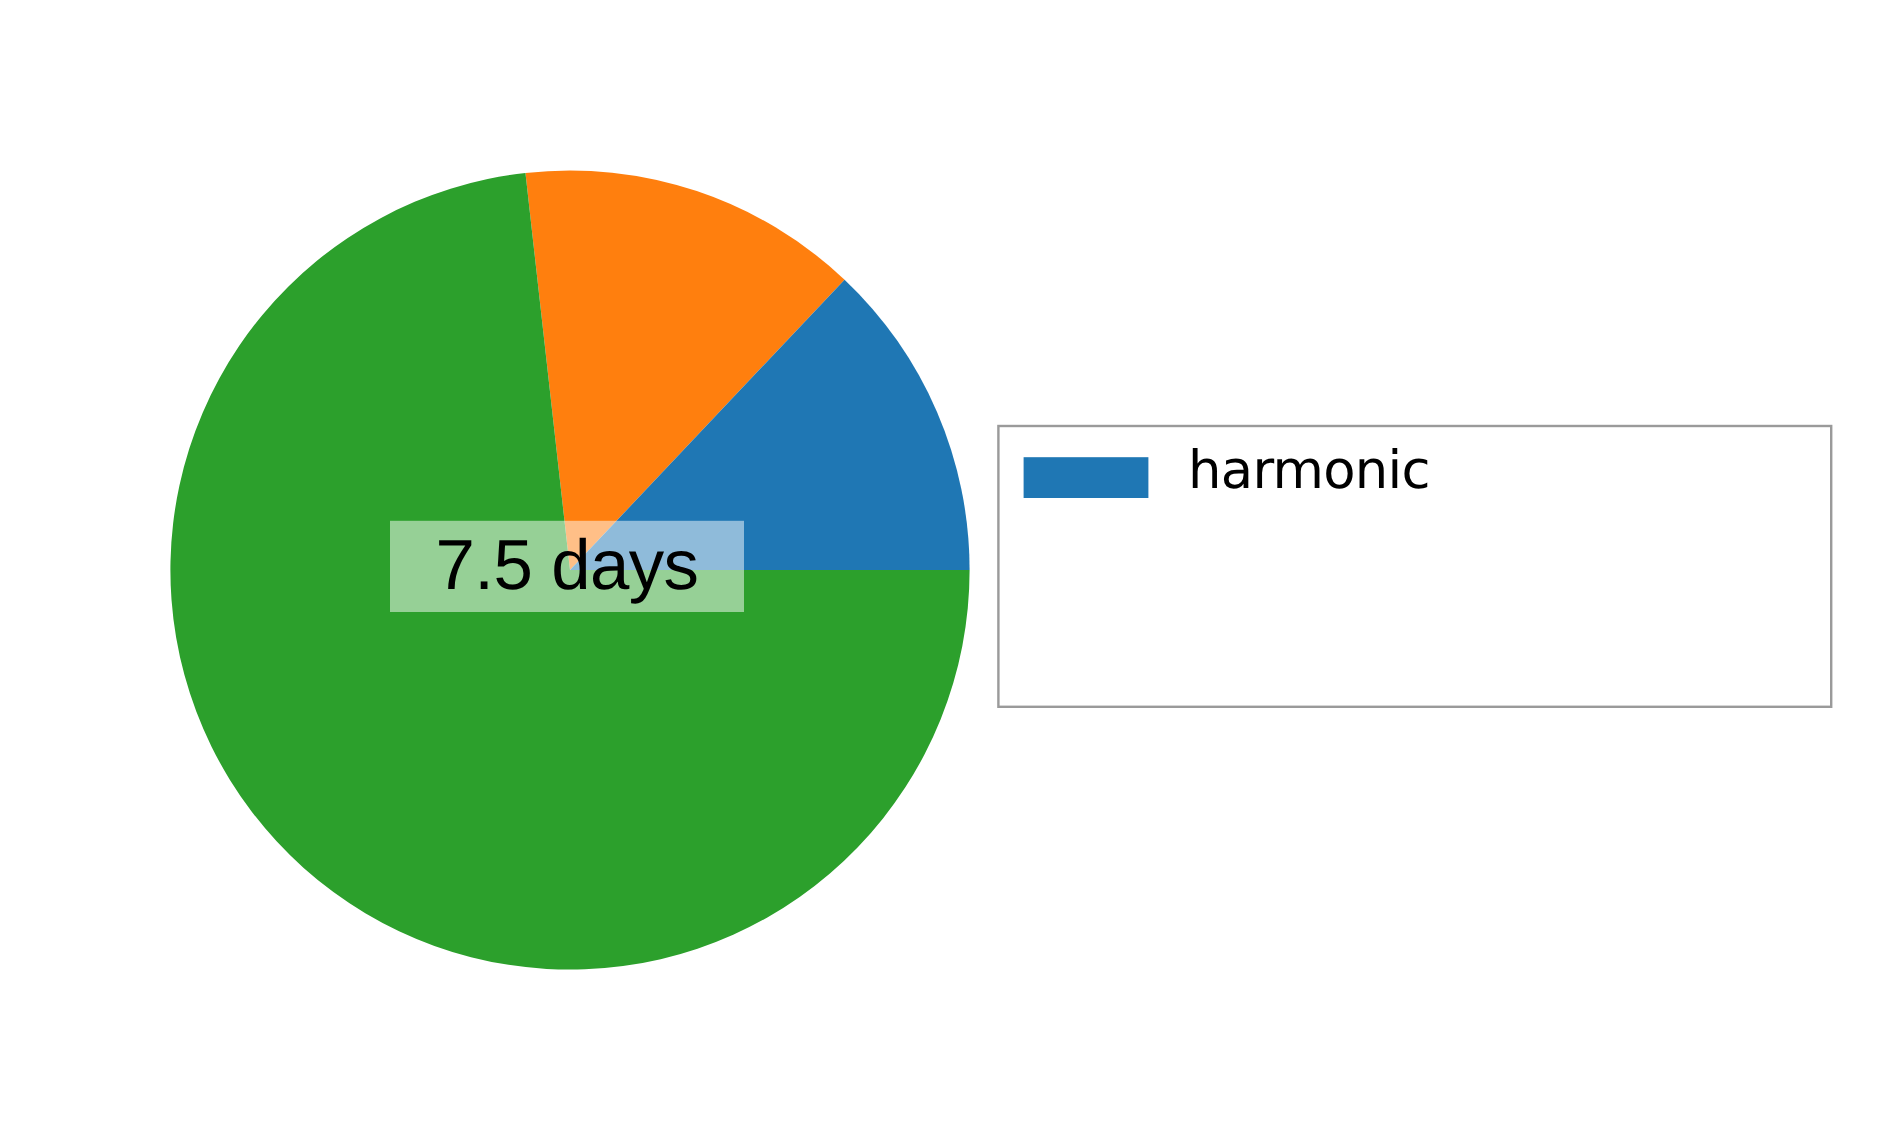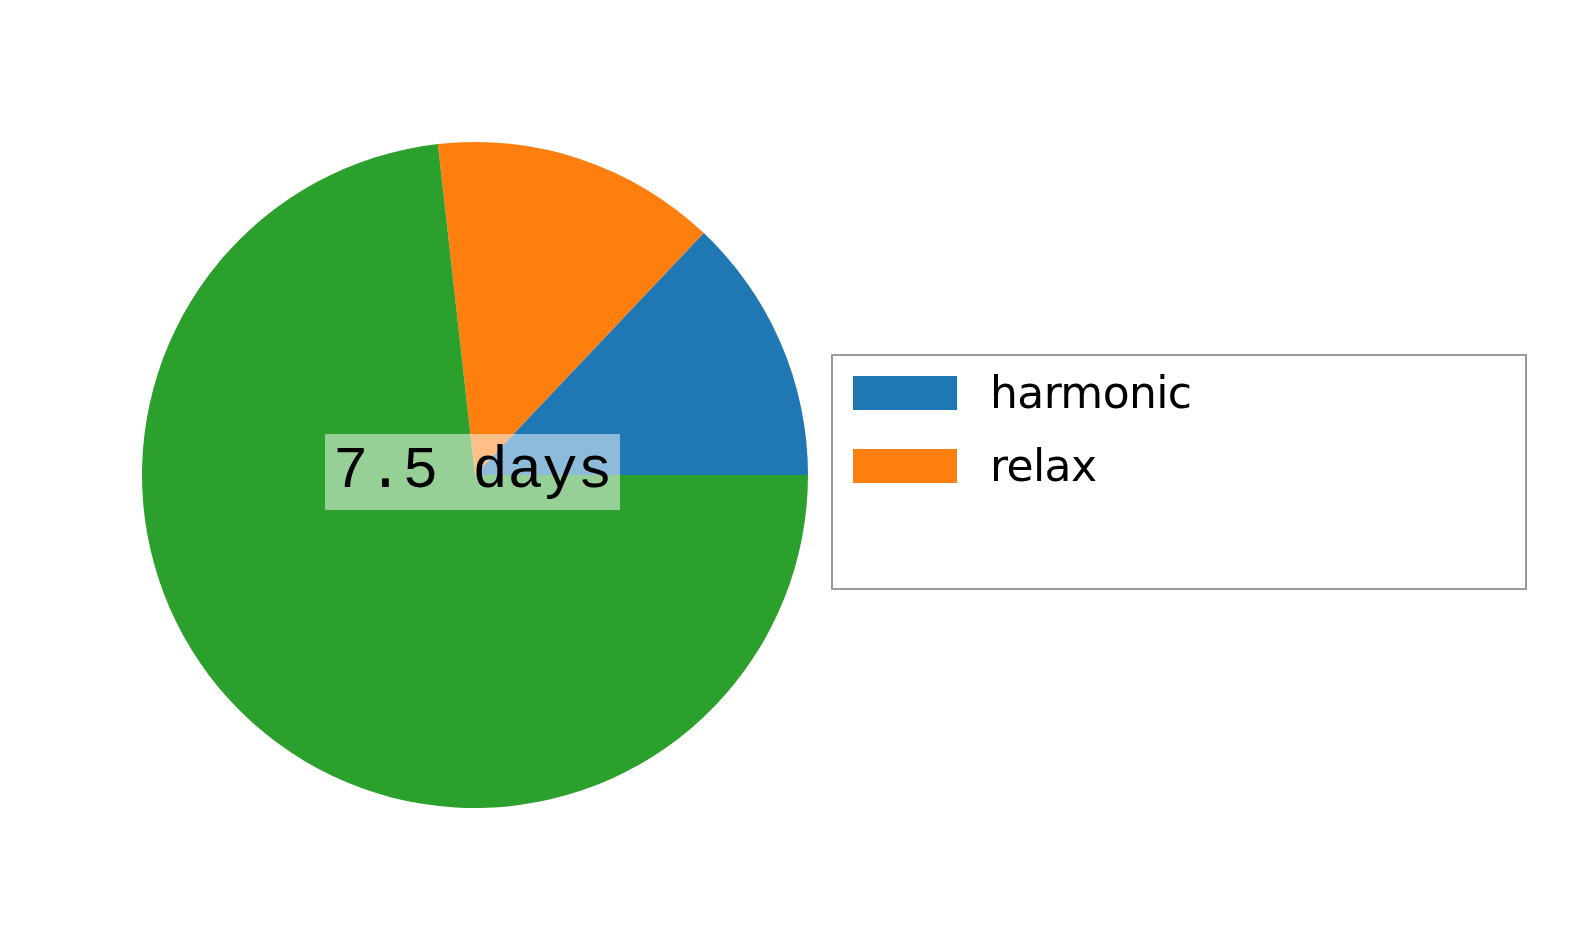--- a/index.html
+++ b/index.html
@@ -50,21 +50,21 @@
     top: 434px;
     width: 295px;
     height: 76px;
     background: rgba(255,255,255,0.5);
     display: flex;
     align-items: center;
     justify-content: center;
     box-sizing: border-box;
   }
   #center-label-text {
-    font-family: Liberation Mono, monospace;
+    font-family: Liberation Sans, sans-serif;
     font-size: 59px;
     line-height: 1;
     color: #000000;
     white-space: nowrap;
     letter-spacing: -0.5px;
     transform: translateY(-1px);
   }
 
   
   #legend {
@@ -74,21 +74,21 @@
     width: 696px;
     height: 236px;
     background: #ffffff;
     border: 2px solid #9a9a9a;
     box-sizing: border-box;
   }
   .legend-row {
     position: absolute;
     left: 20px;
     display: flex;
-    align-items: center;
+    align-items: flex-end;
     height: 44px;
   }
   .legend-row.r0 { top: 15px; }
   .legend-row.r1 { top: 88px; }
   .legend-row.r2 { top: 161px; }
 
   .legend-swatch {
     width: 104px;
     height: 34px;
     flex: 0 0 auto;
@@ -123,21 +123,17 @@
     <span id="center-label-text">7.5 days</span>
   </div>
 
   <div id="legend">
 
     <div class="legend-row r0">
       <span class="legend-swatch" style="background: rgb(31, 119, 180);"></span>
       <span class="legend-text">harmonic</span>
     </div>
 
-    <div class="legend-row r1">
-      <span class="legend-swatch" style="background: rgb(255, 127, 14);"></span>
-      <span class="legend-text">relax</span>
-    </div>
 
 
   </div>
 
 </div>
 
 </body></html>

